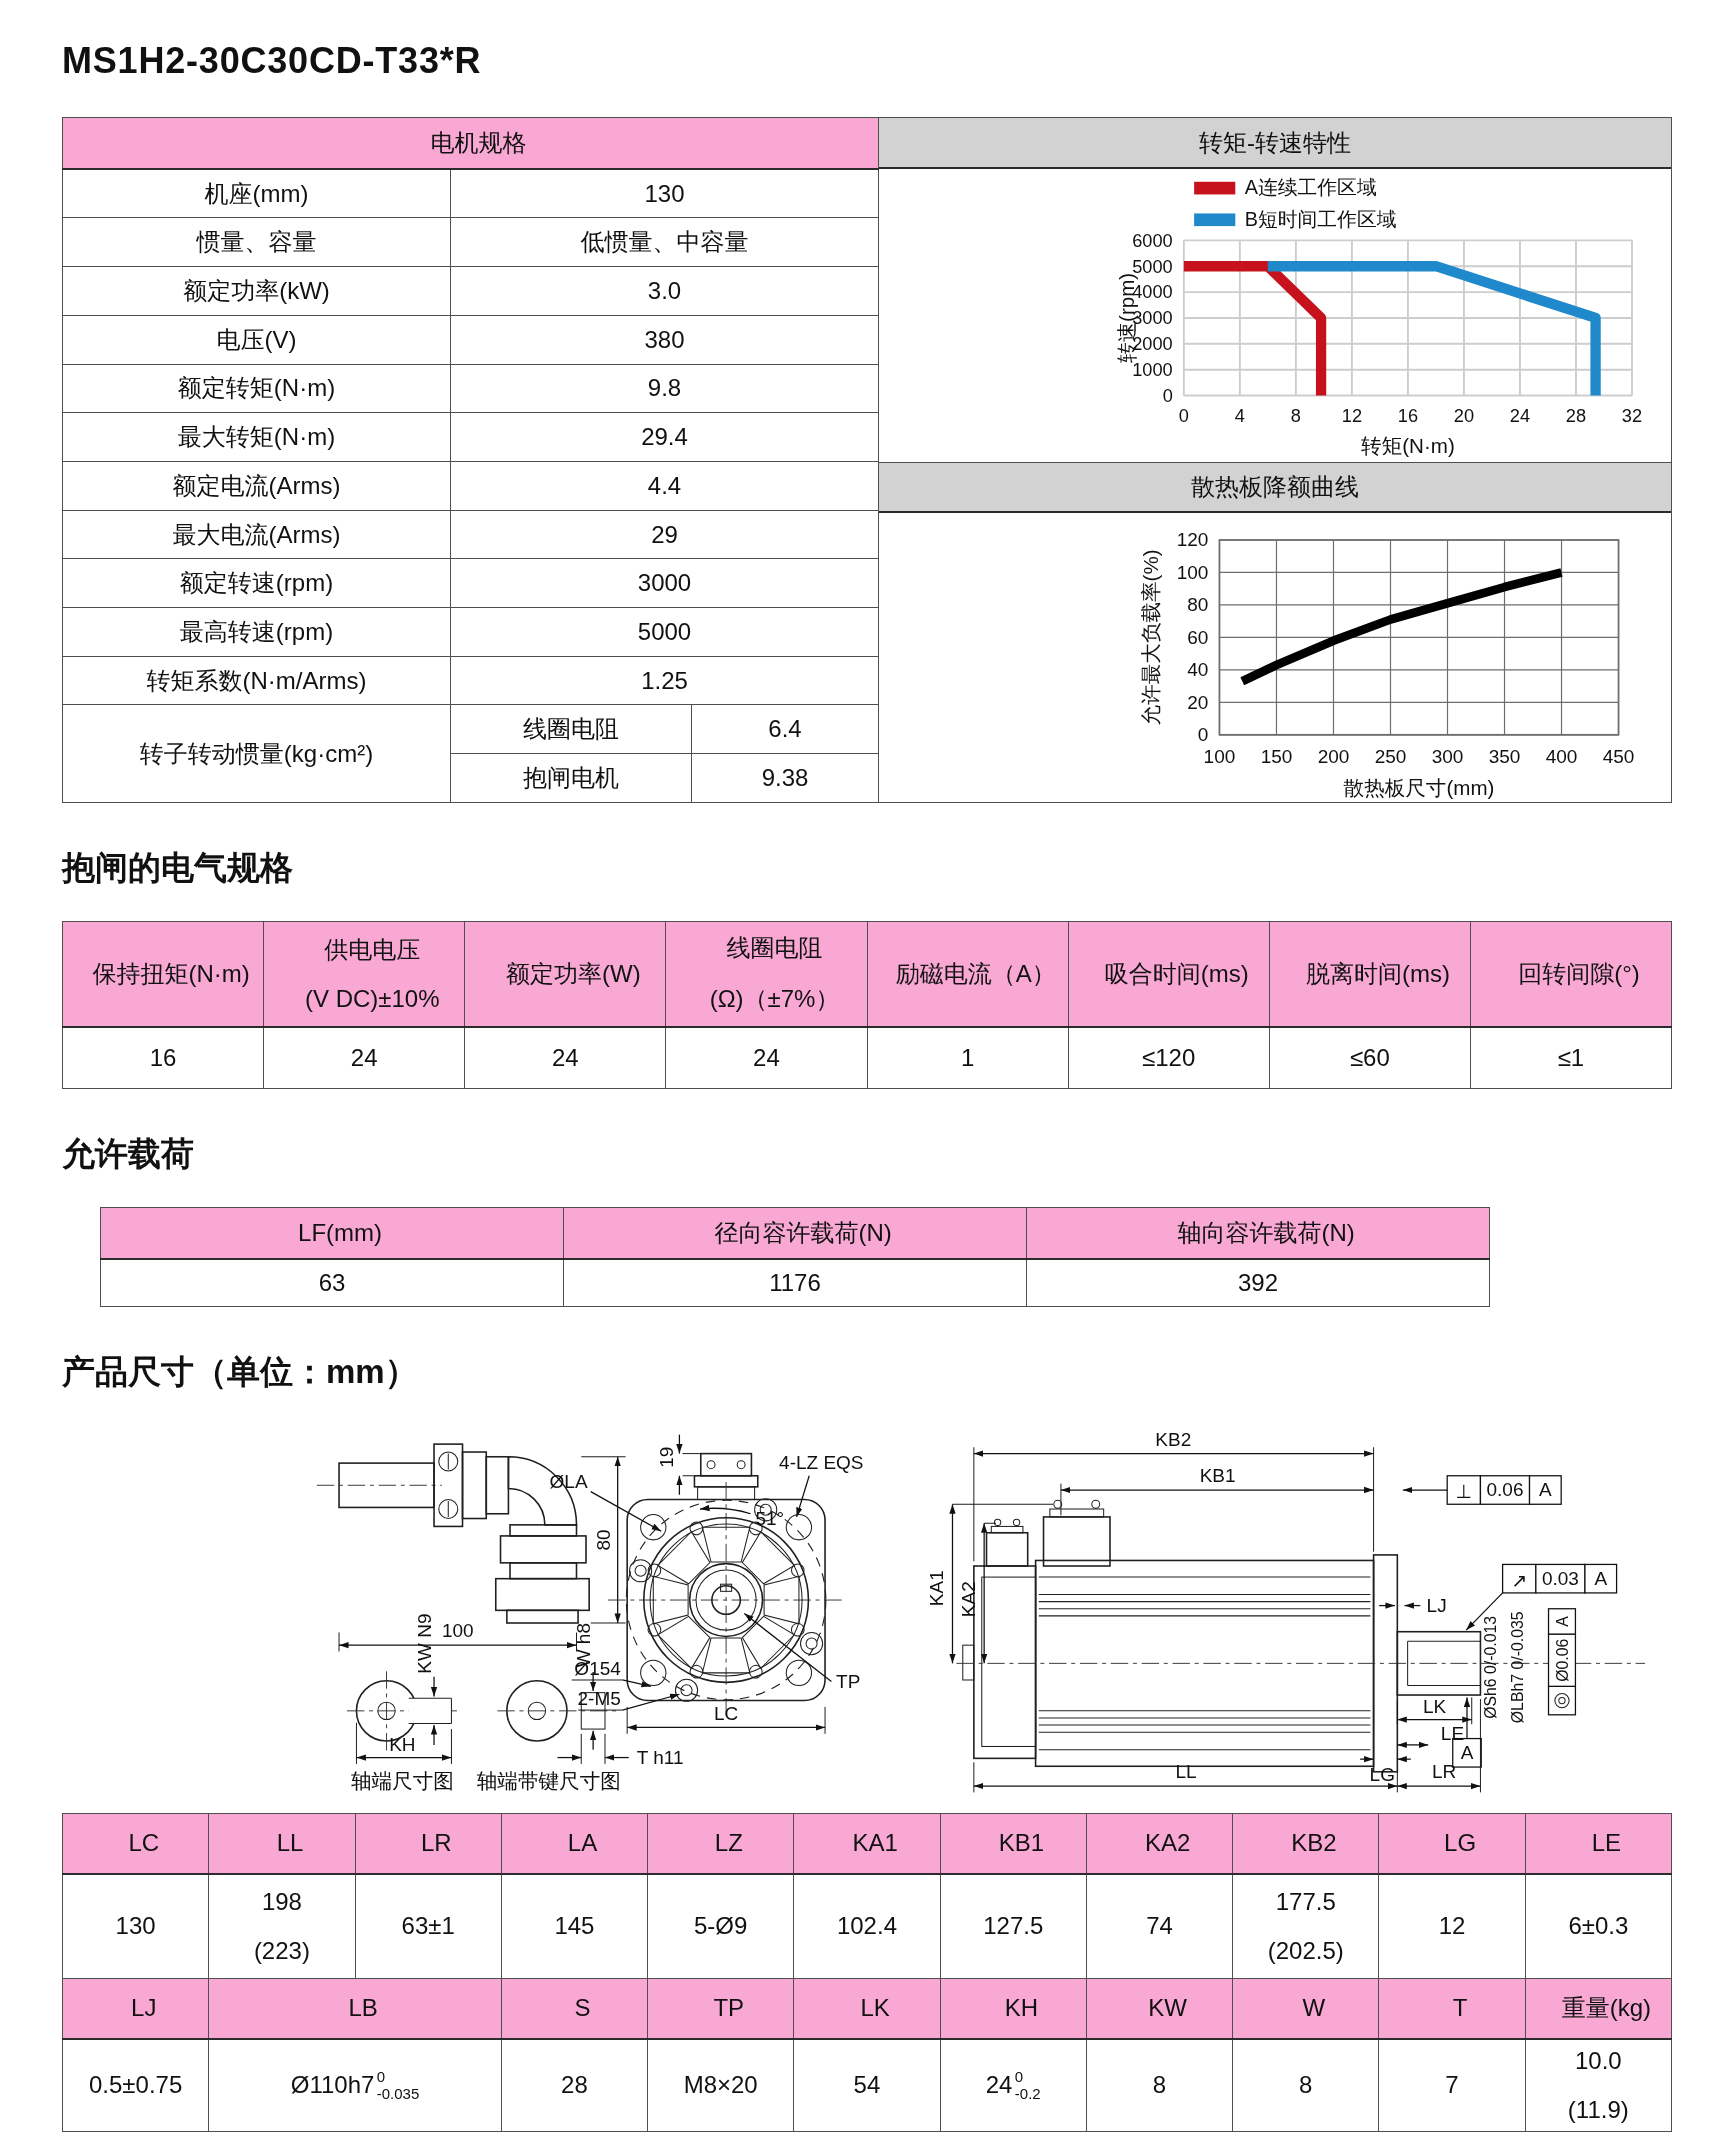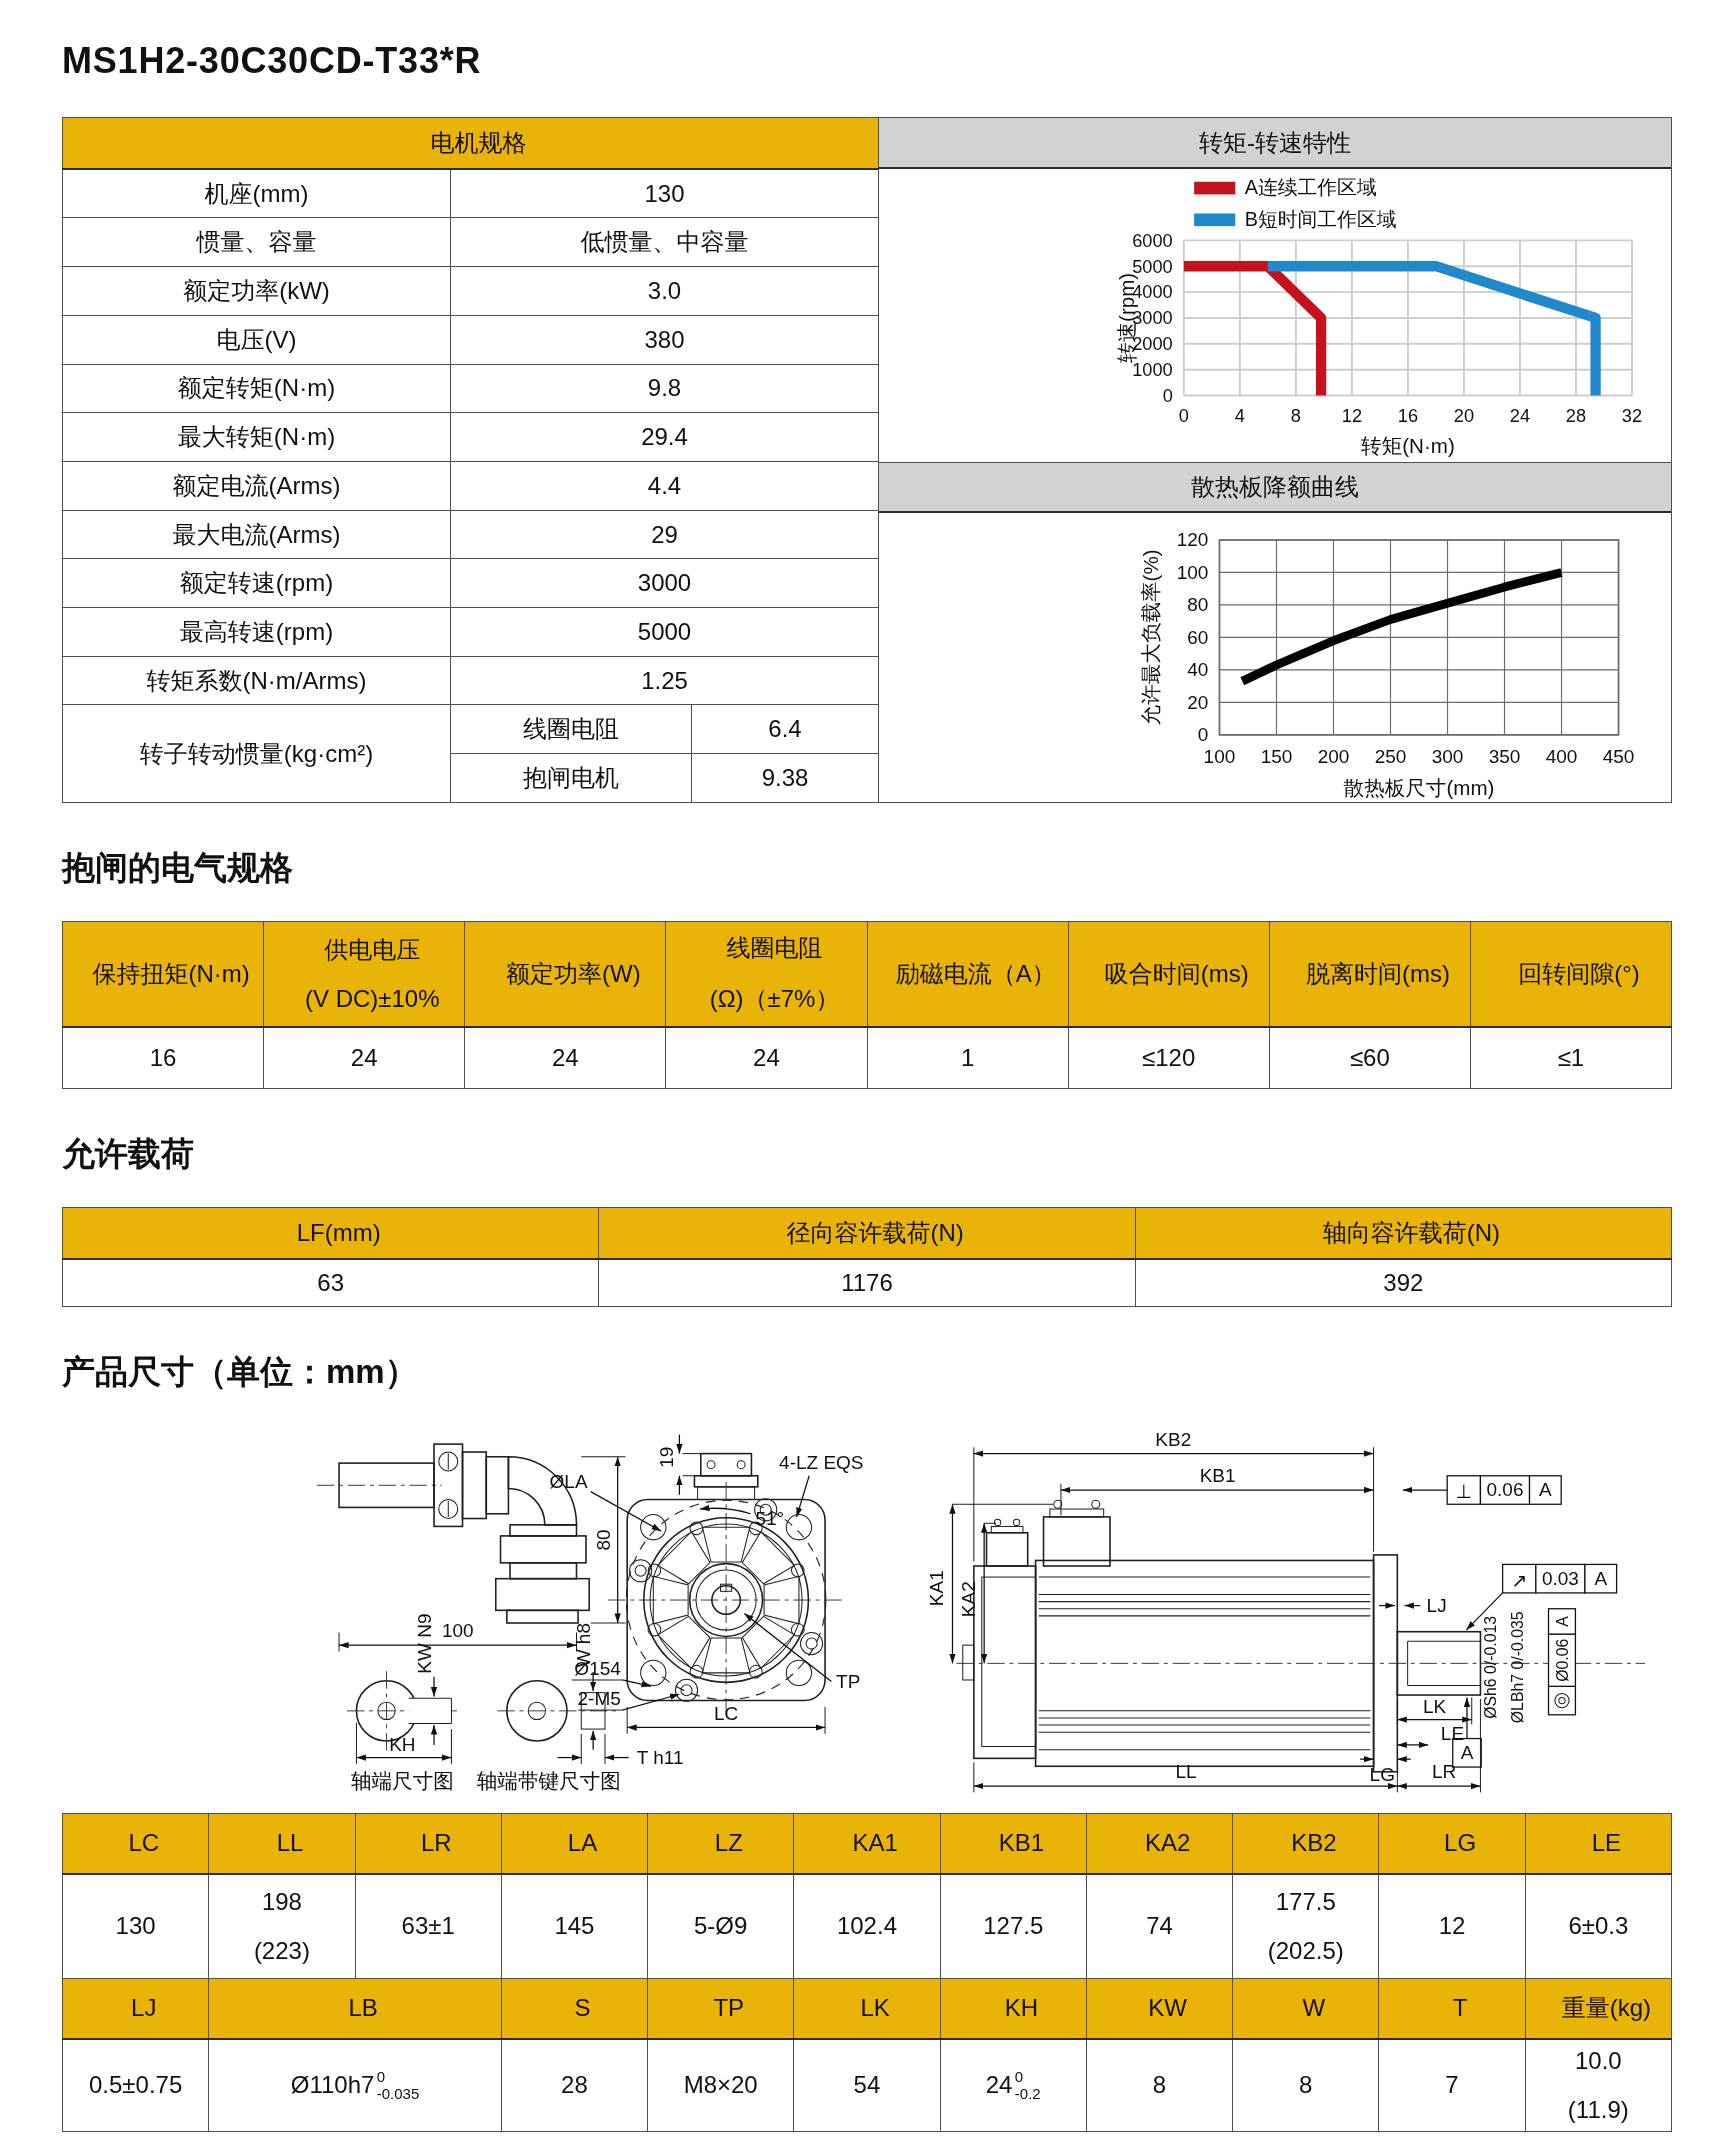--- a/index.html
+++ b/index.html
@@ -11,21 +11,21 @@
   }
   .page { padding:40px 62px 0 62px; }
 
   .doc-title { font-size:36px; font-weight:bold; letter-spacing:0.8px; }
 
   
   .main-block { display:flex; margin-top:35px; width:1610px; }
   table { border-collapse:collapse; table-layout:fixed; }
   td,th { border:1.6px solid #4f4f4f; font-size:24px; font-weight:normal;
           text-align:center; vertical-align:middle; padding:0 4.8px; }
-  .hdr-cell { background:#eab308; border-bottom:2.4px solid #2c2c2c;padding-left:21px; }
+  .hdr-cell { background:#f9a8d4; border-bottom:2.4px solid #2c2c2c;padding-left:21px; }
 
   .spec-table { width:816px; }
   .spec-table tr { height:48px; }
   .spec-table tr.head-row { height:51px; }
 
   .right-panel { width:794px; border:1.6px solid #4f4f4f; border-left:none; display:flex; flex-direction:column; }
   .panel-header { height:51px; background:#d2d2d2; border-bottom:2.4px solid #2c2c2c;
                   display:flex; align-items:center; justify-content:center; font-size:24px; }
   .panel-header.mid { border-top:1.6px solid #4f4f4f; }
   .chart-wrap { background:#fff; }
@@ -34,21 +34,21 @@
   .section-title { font-size:33px; font-weight:bold; margin-top:43px; }
 
   
   .brake-table { width:1610px; margin-top:30px; }
   .brake-table tr.bh { height:105px; }
   .brake-table tr.bv { height:62px; }
   .two-line { display:flex; flex-direction:column; align-items:center; justify-content:center; gap:19px; }
   .two-line div:empty { display:none; }
 
   
-  .load-table { width:1610px; margin-top:30px; }
+  .load-table { width:1390px; margin-top:30px;margin-left:38px; }
   .load-table tr.lh { height:51px; }
   .load-table tr.lv { height:48px; }
 
   
   .drawing-wrap { margin-top:11px; }
 
   
   .dims-table { width:1610px; margin-top:8px; }
   .dims-table tr.h1 { height:60px; }
   .dims-table tr.d1 { height:105px; }

